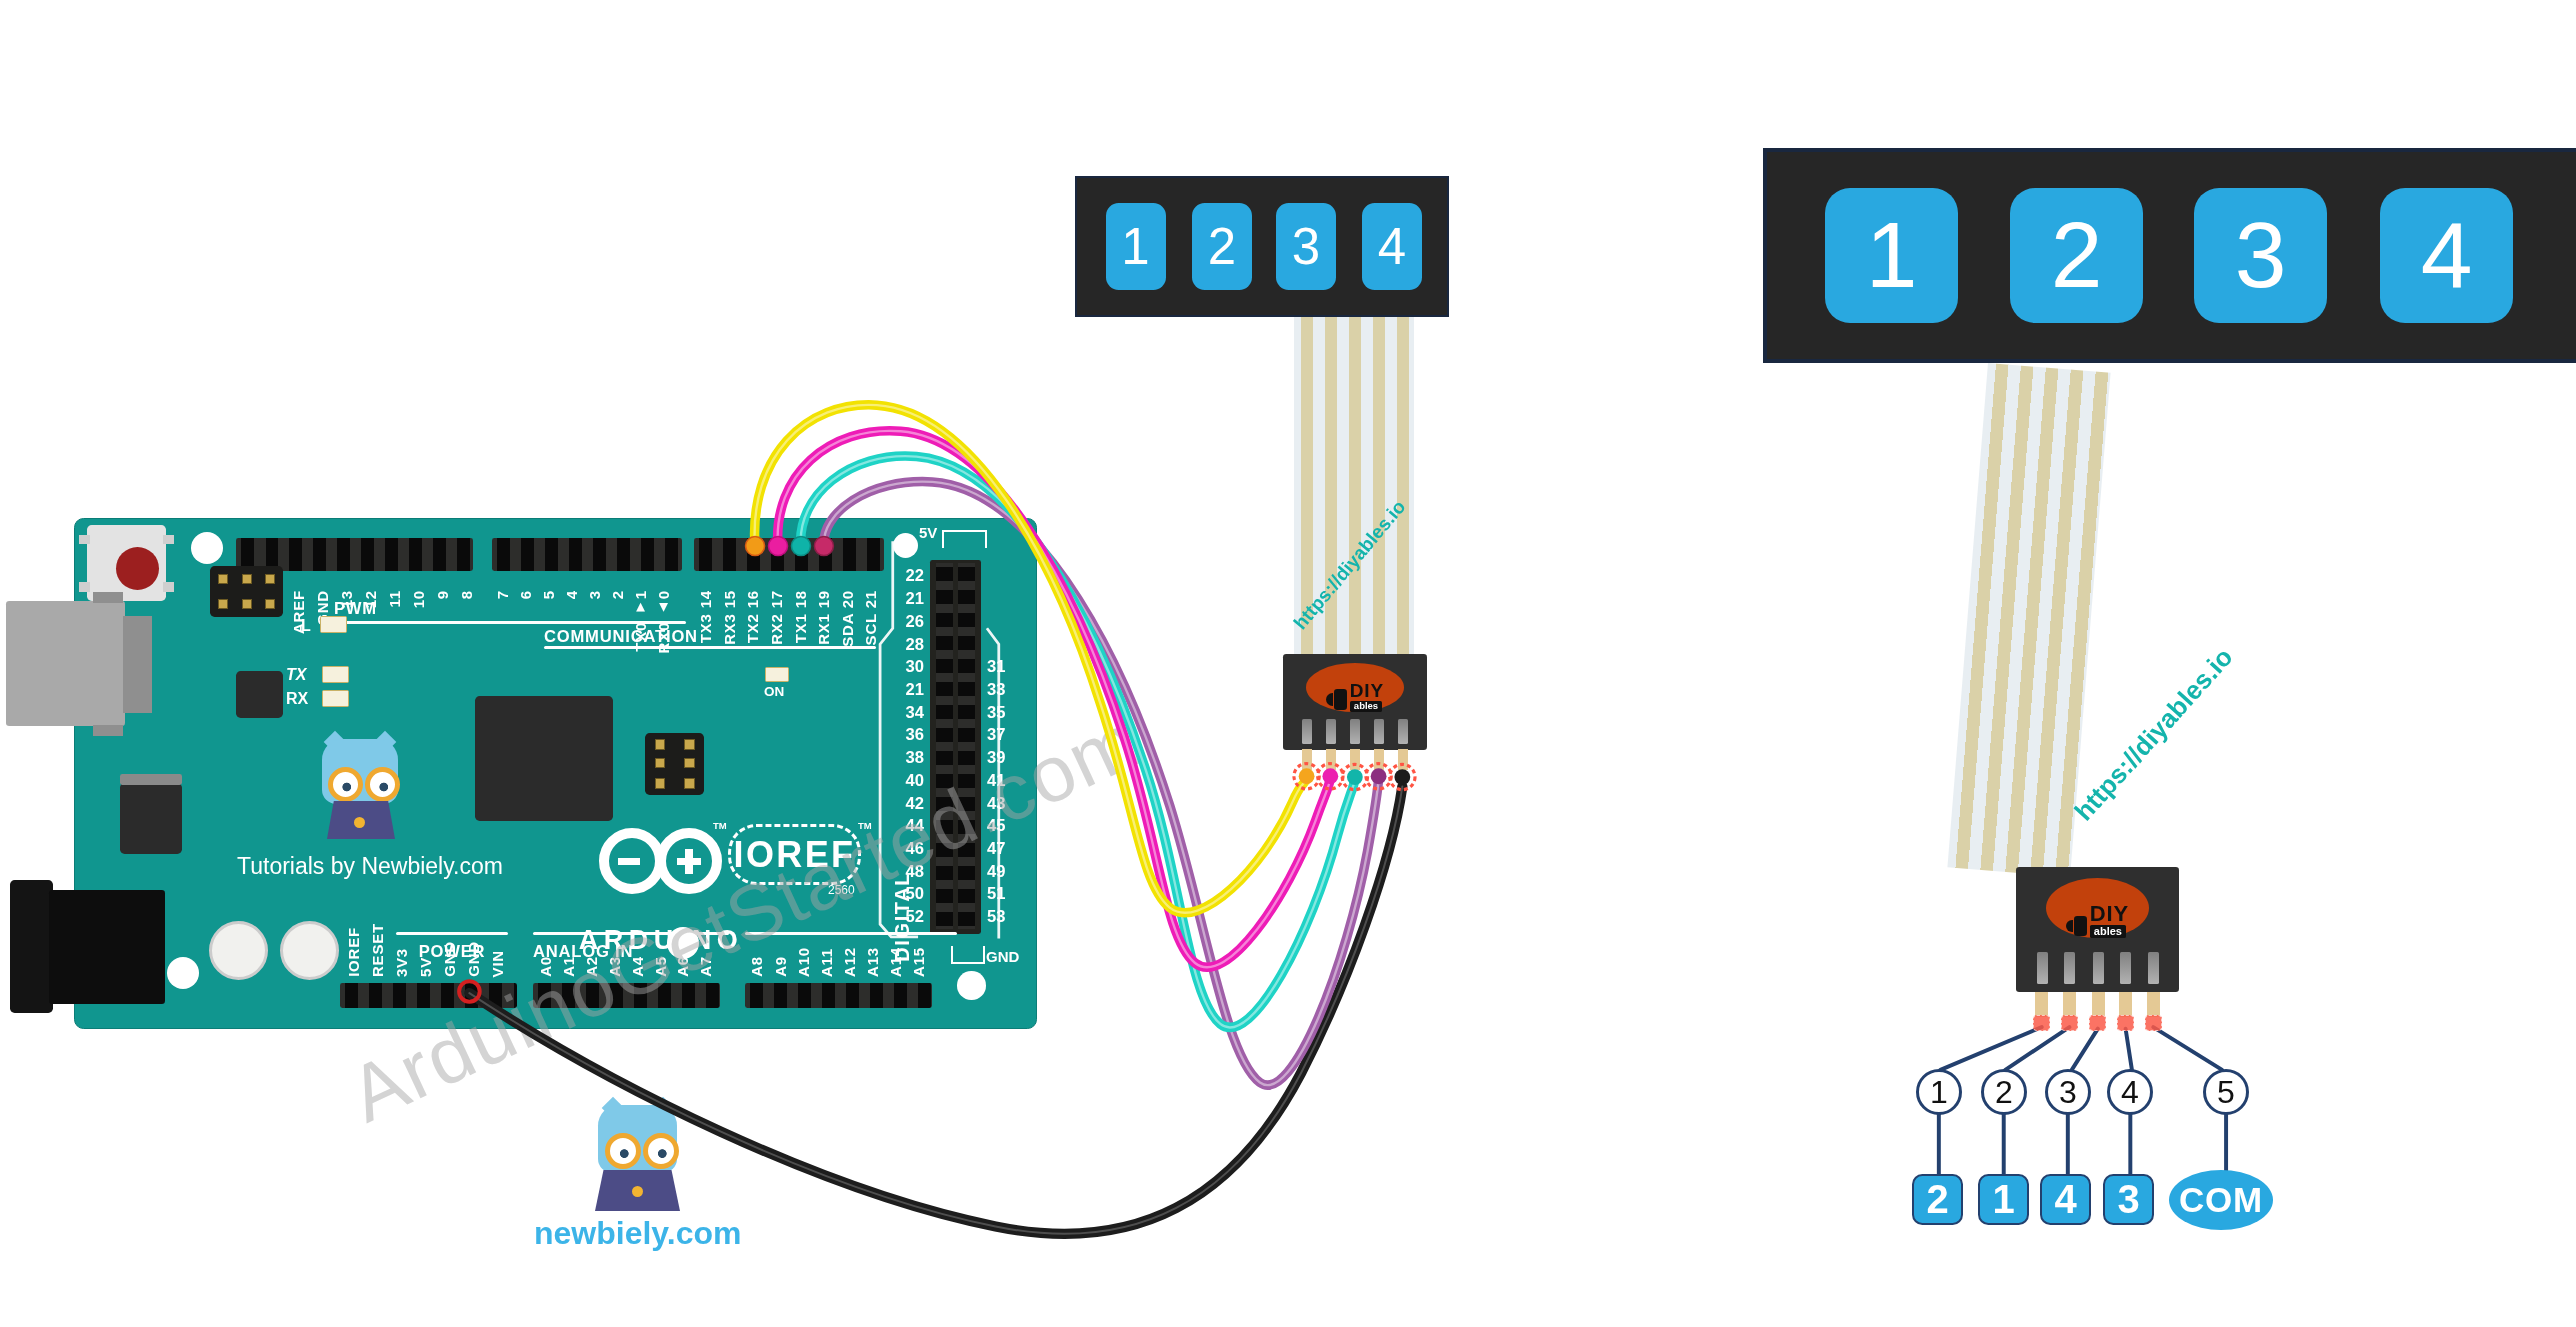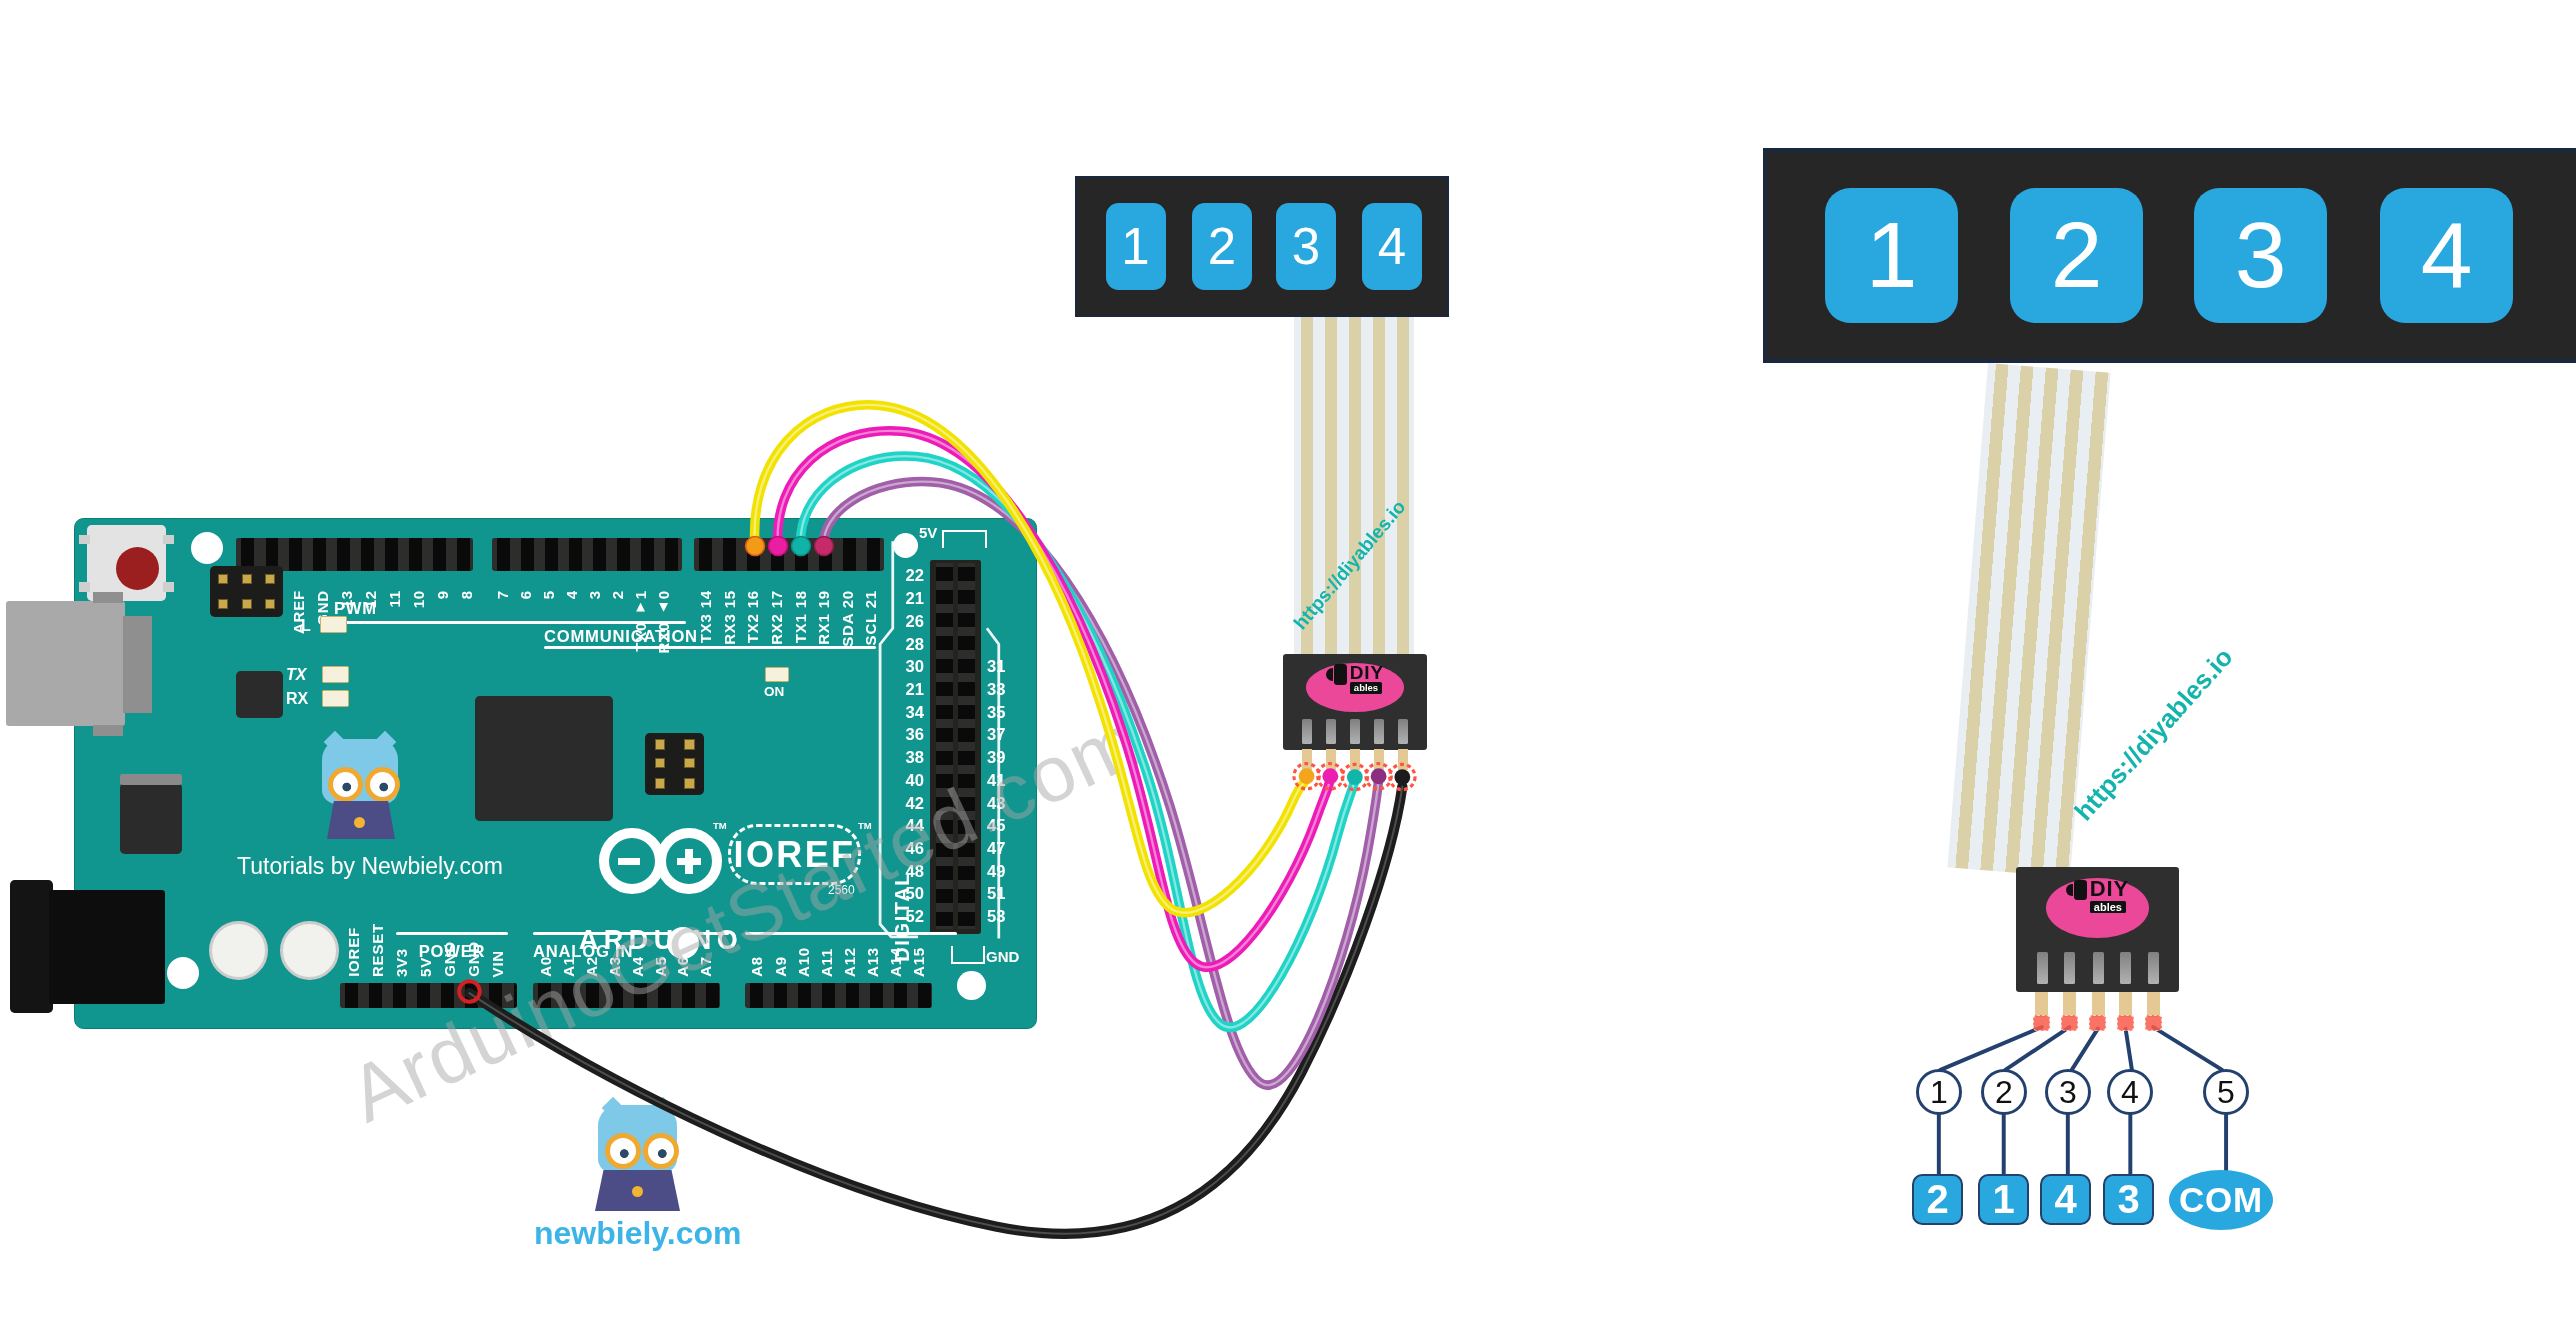--- a/index.html
+++ b/index.html
@@ -19,21 +19,21 @@
   .kp-large{border-width:4px;}
   .kp-large .kp-btn{width:133px;height:135px;border-radius:25px;font-size:93px;font-weight:400;}
 
   
   .ribbon{position:absolute;z-index:2;
     background:repeating-linear-gradient(90deg,#e8eef2 0 7.1px,#dad1a8 7.1px 19px,#e8eef2 19px 24px);}
   .ribbon-url{position:absolute;color:#14b4ac;font-weight:700;white-space:nowrap;z-index:3;transform-origin:0 50%;}
 
   
   .connector{position:absolute;background:#2f2f2f;border-radius:3.2px;z-index:2;}
-  .dia-ellipse{position:absolute;background:#ec4899;border-radius:50%;display:flex;align-items:flex-start;justify-content:center;gap:3.2px;}
+  .dia-ellipse{position:absolute;background:#c2410c;border-radius:50%;display:flex;align-items:flex-end;justify-content:center;gap:3.2px;}
   .dia-icon{position:relative;width:20.6px;height:24px;}
   .dia-ic1{position:absolute;left:0;top:5.5px;width:7.1px;height:12.7px;background:#111;border-radius:7.1px 0 0 7.1px;}
   .dia-ic2{position:absolute;left:8px;top:1.6px;width:12.7px;height:20.6px;background:#111;border-radius:3.2px;}
   .dia-txt{display:flex;flex-direction:column;align-items:flex-start;line-height:1;}
   .dia-txt .diy{font-weight:800;color:#111;letter-spacing:0.8px;}
   .dia-txt .ables{background:#111;color:#fff;font-weight:700;padding:0.8px 4px;margin-top:0.8px;border-radius:1.6px;}
   .slot{position:absolute;background:linear-gradient(180deg,#808080,#b2b2b2);border-radius:1.6px;}
   .stub{position:absolute;background:#e4c995;z-index:2;}
   .tip-red{position:absolute;width:17.4px;height:16px;border-radius:4px;background:rgba(250,90,73,.85);
     border:1.6px dashed rgba(255,255,255,.65);box-sizing:border-box;z-index:3;}

